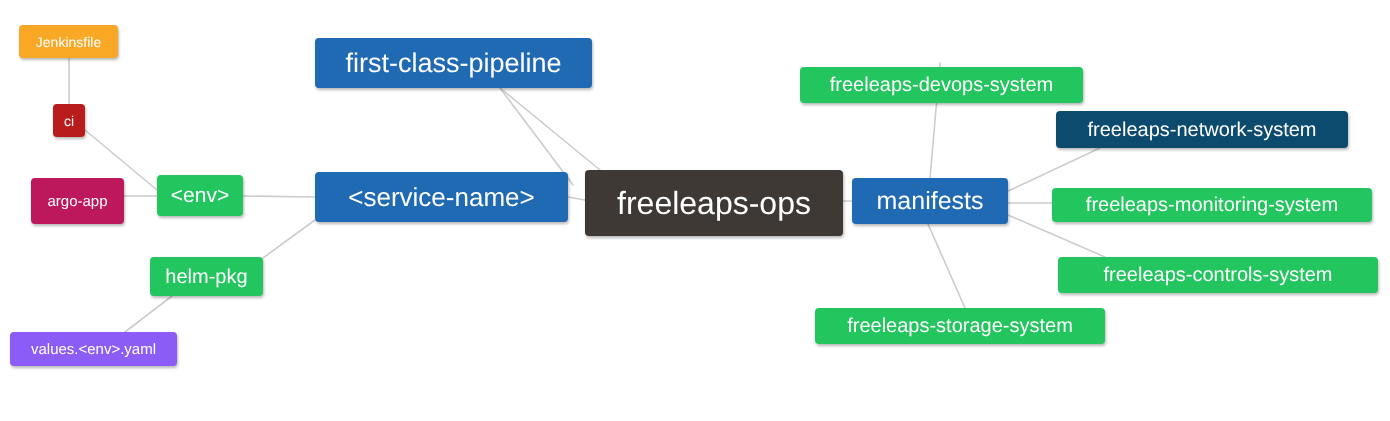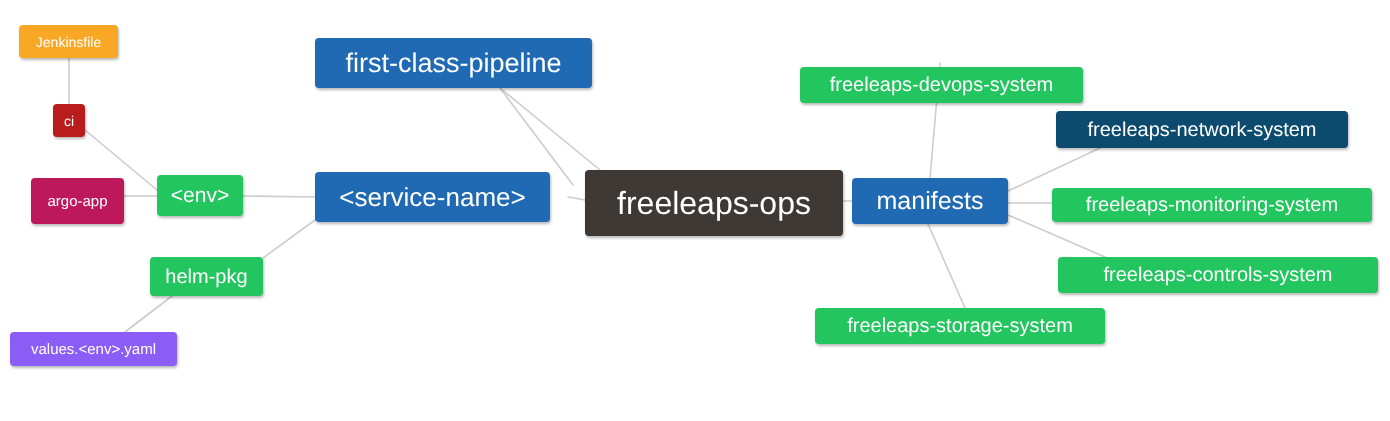--- a/index.html
+++ b/index.html
@@ -79,21 +79,21 @@
       </div>
       <div class="node" style="left: 150px; top: 257px; width: 113px; height: 39px; background: rgb(34, 197, 94); font-size: 20px;">
         <span class="node-label">helm-pkg</span>
       </div>
       <div class="node" style="left: 10px; top: 332px; width: 167px; height: 34px; background: #8b5cf6; font-size: 15px;">
         <span class="node-label">values.&lt;env&gt;.yaml</span>
       </div>
       <div class="node" style="left: 315px; top: 38px; width: 277px; height: 50px; background: rgb(32, 105, 179); font-size: 27px;">
         <span class="node-label">first-class-pipeline</span>
       </div>
-      <div class="node" style="left: 315px; top: 172px; width: 235px; height: 50px; background: rgb(32, 105, 179); font-size: 26px;">
+      <div class="node" style="left: 315px; top: 172px; width: 253px; height: 50px; background: rgb(32, 105, 179); font-size: 26px;">
         <span class="node-label">&lt;service-name&gt;</span>
       </div>
       <div class="node" style="left: 585px; top: 170px; width: 258px; height: 66px; background: rgb(62, 57, 53); font-size: 32px;">
         <span class="node-label">freeleaps-ops</span>
       </div>
       <div class="node" style="left: 852px; top: 178px; width: 156px; height: 46px; background: rgb(32, 105, 179); font-size: 25px;">
         <span class="node-label">manifests</span>
       </div>
       <div class="node" style="left: 800px; top: 27px; width: 283px; height: 36px; background: rgb(34, 197, 94); font-size: 20px; margin-top: 40px;">
         <span class="node-label">freeleaps-devops-system</span>

